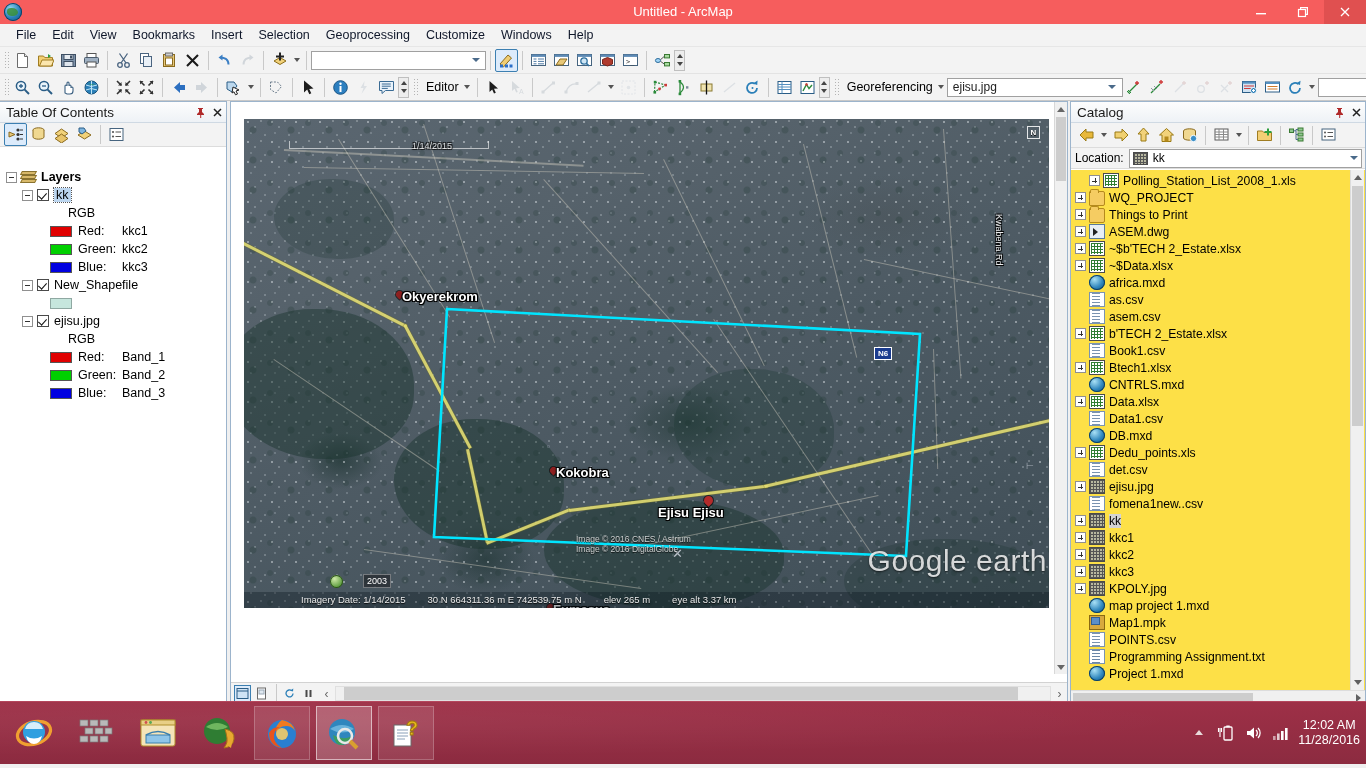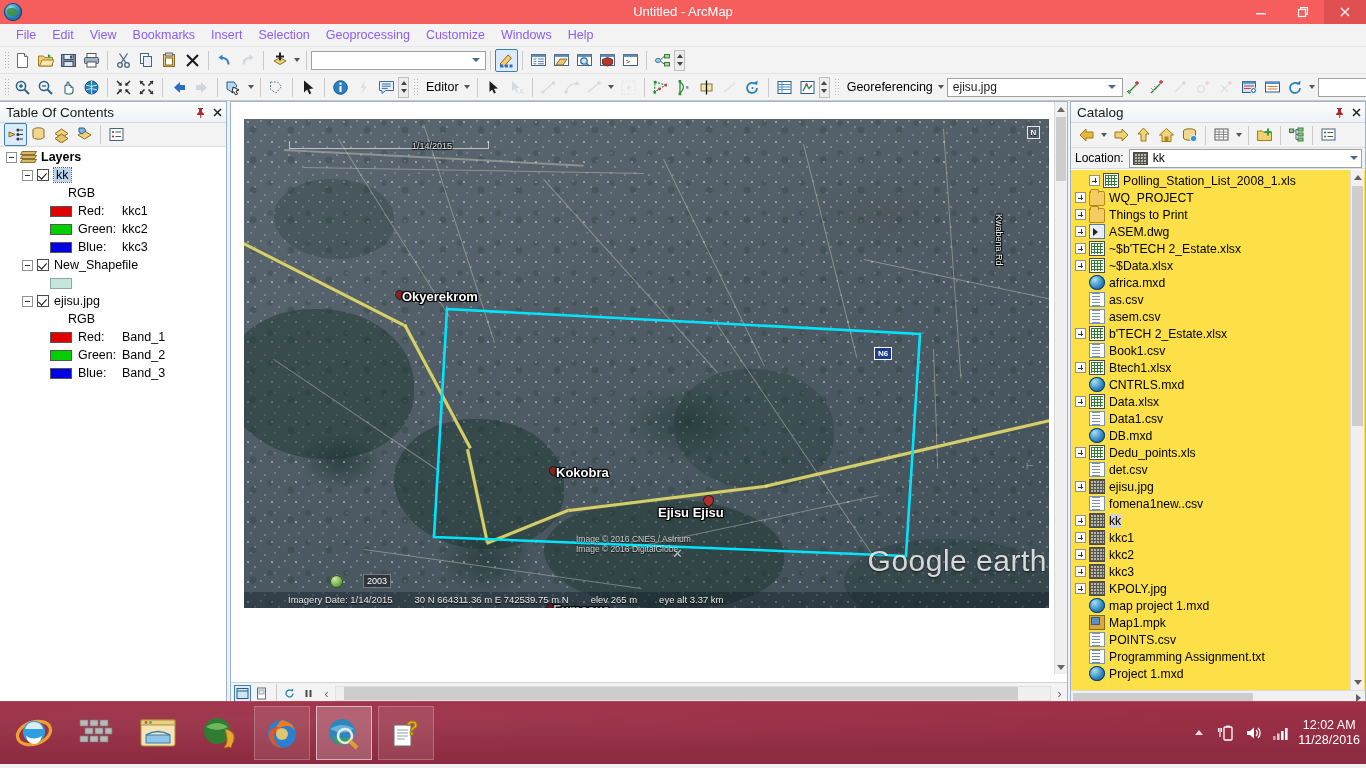--- a/index.html
+++ b/index.html
@@ -43,21 +43,21 @@
   .win-btn.close { background: #e05050; }
   .win-btn svg { display: block; }
 
   
   .menubar {
     position: absolute; top: 24px; left: 0; width: 1366px; height: 23px;
     background: #f3f3f3; border-bottom: 1px solid #e6e6e6;
     display: flex; align-items: center; padding-left: 8px;
   }
   .menu-item {
-    padding: 3px 8px; font-size: 12.5px; color: #8b5cf6;
+    padding: 3px 8px; font-size: 12.5px; color: #0f172a;
     font-family: "Liberation Sans", sans-serif; cursor: default; white-space: nowrap;
   }
 
   
   .toolbar {
     position: absolute; left: 0; width: 1366px; background: #f3f3f3;
     display: flex; align-items: center;
     border-bottom: 1px solid #e3e3e3;
   }
   .tb1 { top: 47px; height: 27px; }
@@ -124,21 +124,21 @@
   }
 
   
   #toc { left: 0; top: 101px; width: 227px; height: 604px; border-left: none; }
   .toc-tools {
     height: 24px; background: #f3f3f3; display: flex; align-items: center;
     padding-left: 4px; border-bottom: 1px solid #dcdcdc;
   }
   .toc-body {
     position: absolute; top: 46px; left: 0; right: 0; bottom: 0;
-    background: #fff; overflow: hidden; padding: 0 0 0 6px;
+    background: #fff; overflow: hidden; padding: 20px 0 0 6px;
   }
   .trow { display: flex; align-items: center; height: 18px; white-space: nowrap; }
   .expander {
     width: 11px; height: 11px; border: 1px solid #909090; background: #fff;
     margin-right: 4px; position: relative; flex: 0 0 auto;
   }
   .expander::before {
     content: ""; position: absolute; left: 2px; top: 4.5px; width: 5px; height: 1px; background: #333;
   }
   .cbx {
@@ -351,21 +351,21 @@
   .ge-credit {
     position: absolute; left: 332px; bottom: 54px; color: rgba(255,255,255,.75);
     font-size: 8.5px; line-height: 10px; font-family: "Liberation Sans", sans-serif;
     text-shadow: 0 1px 1px rgba(0,0,0,.8); white-space: nowrap;
   }
   .ge-status {
     position: absolute; left: 0; right: 0; bottom: 0; height: 16px;
     background: rgba(10,20,28,.35);
     color: rgba(255,255,255,.9); font-size: 9.5px; line-height: 16px;
     font-family: "Liberation Sans", sans-serif; white-space: nowrap;
-    display: flex; align-items: center; gap: 22px; padding-left: 44px;
+    display: flex; align-items: center; gap: 22px; padding-left: 57px;
     text-shadow: 0 1px 1px rgba(0,0,0,.9);
   }
   .ge-badge {
     position: absolute; left: 86px; bottom: 20px; display: flex; align-items: center;
     gap: 20px;
   }
   .ge-badge .clk {
     width: 13px; height: 13px; border-radius: 50%;
     background: radial-gradient(circle at 35% 30%, #cfe9a8, #5b9b3c 70%, #2f5e20);
     box-shadow: inset 0 0 0 1px #2a4f1c;

